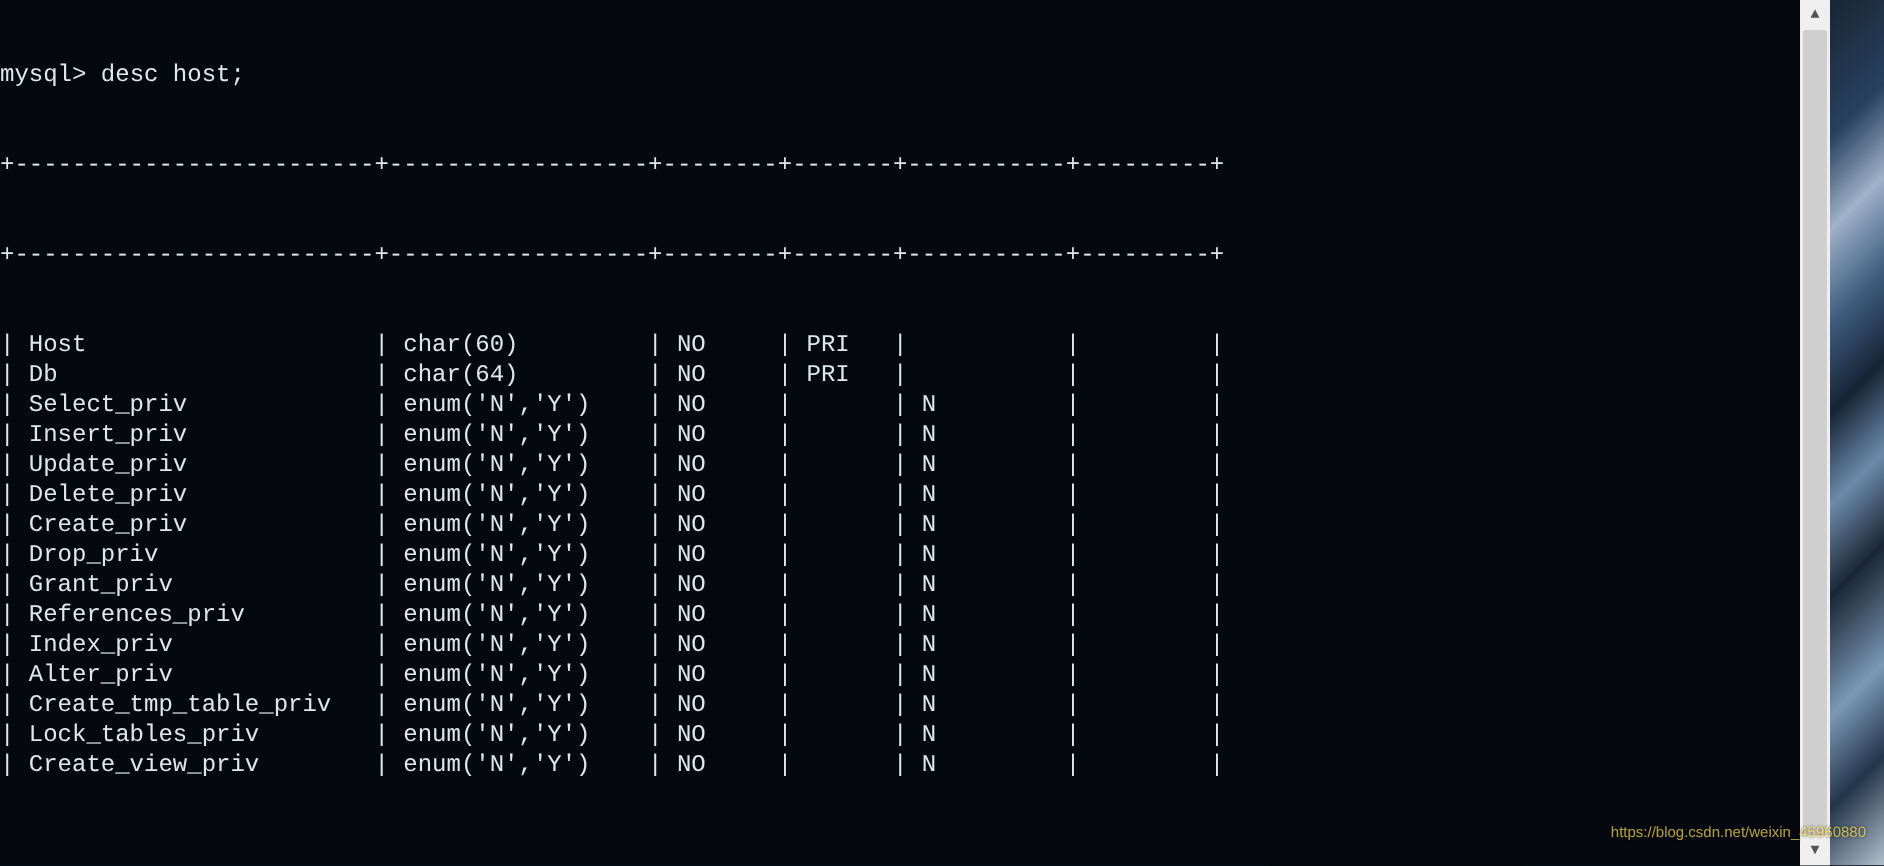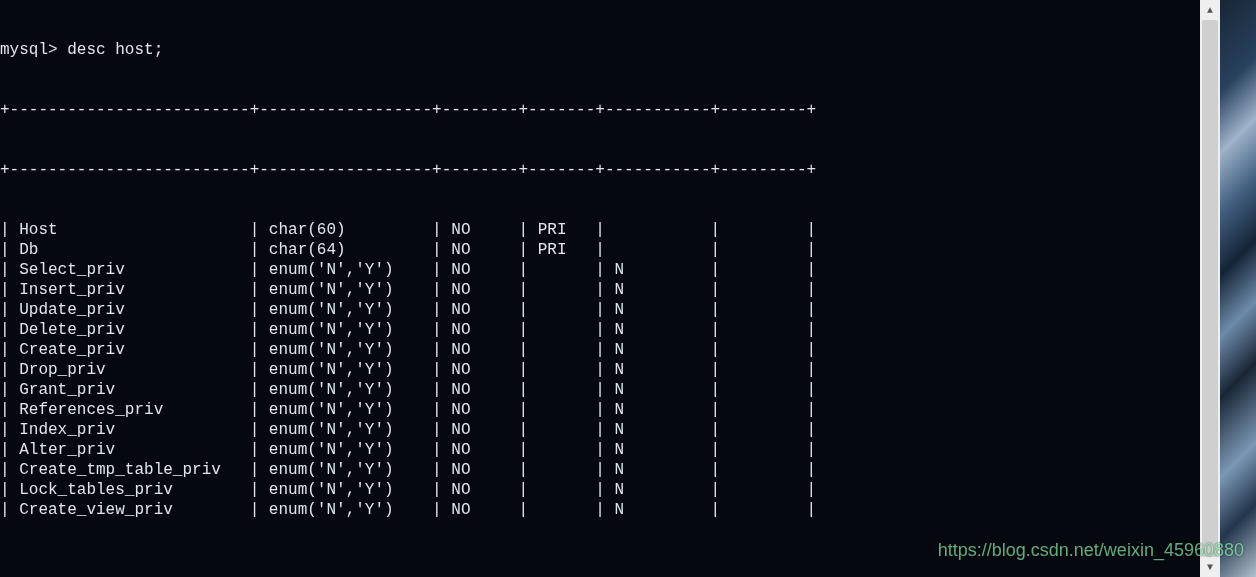--- a/index.html
+++ b/index.html
@@ -74,22 +74,22 @@
     background: linear-gradient(135deg,
       #1b2a3a 0%, #2c4a6b 15%, #b8cfe8 25%, #4a6c92 35%,
       #16283b 45%, #7ea0c4 55%, #1b2a3a 65%, #8fb0d0 78%,
       #273c55 88%, #cfe0ef 100%);
     opacity: 0.85;
   }
   .watermark {
     position: absolute;
     right: 12px;
     bottom: 16px;
-    color: #86efac;
-    font-size: 18px;
+    color: #fde047;
+    font-size: 10px;
     font-family: Arial, sans-serif;
     opacity: 0.7;
     text-shadow: 0 0 2px #000;
   }
 </style>
 </head>
 <body>
 
 <div class="terminal">
   <span class="line"><span>mysql&gt;</span> <span>desc host;</span></span>

